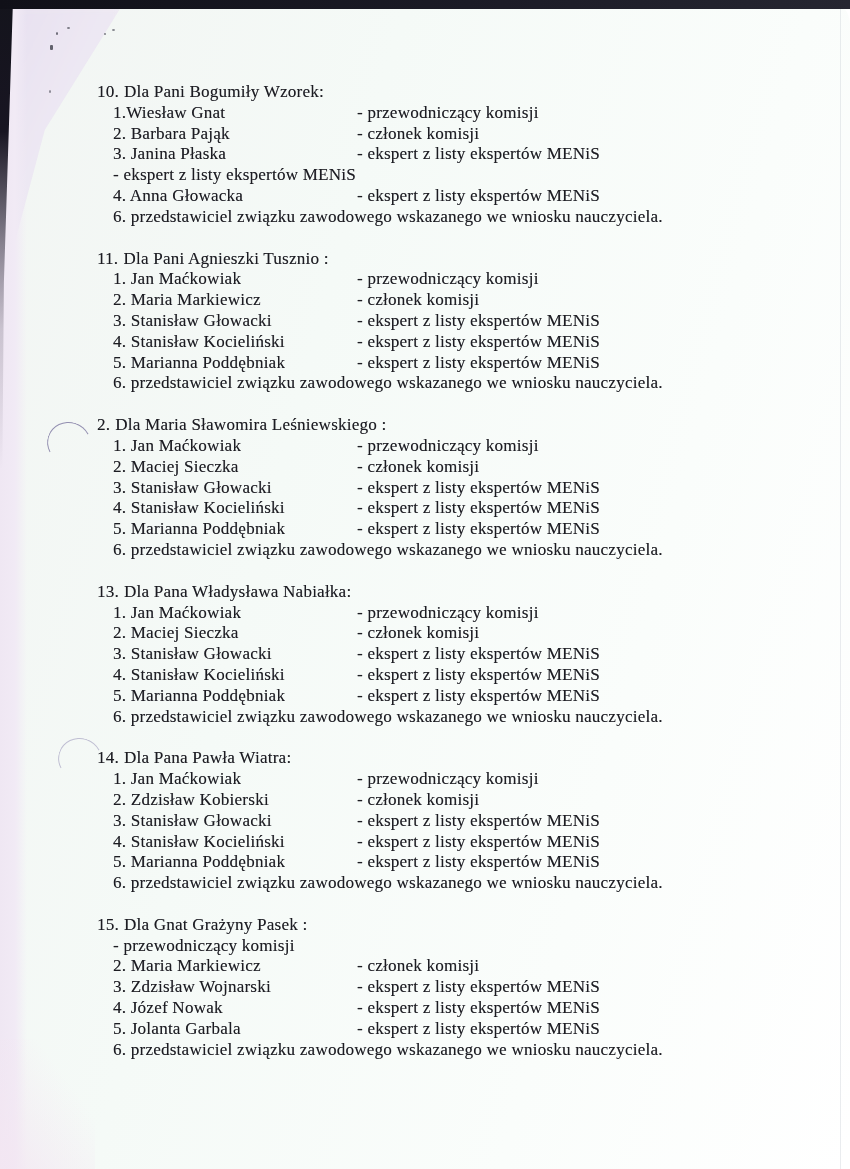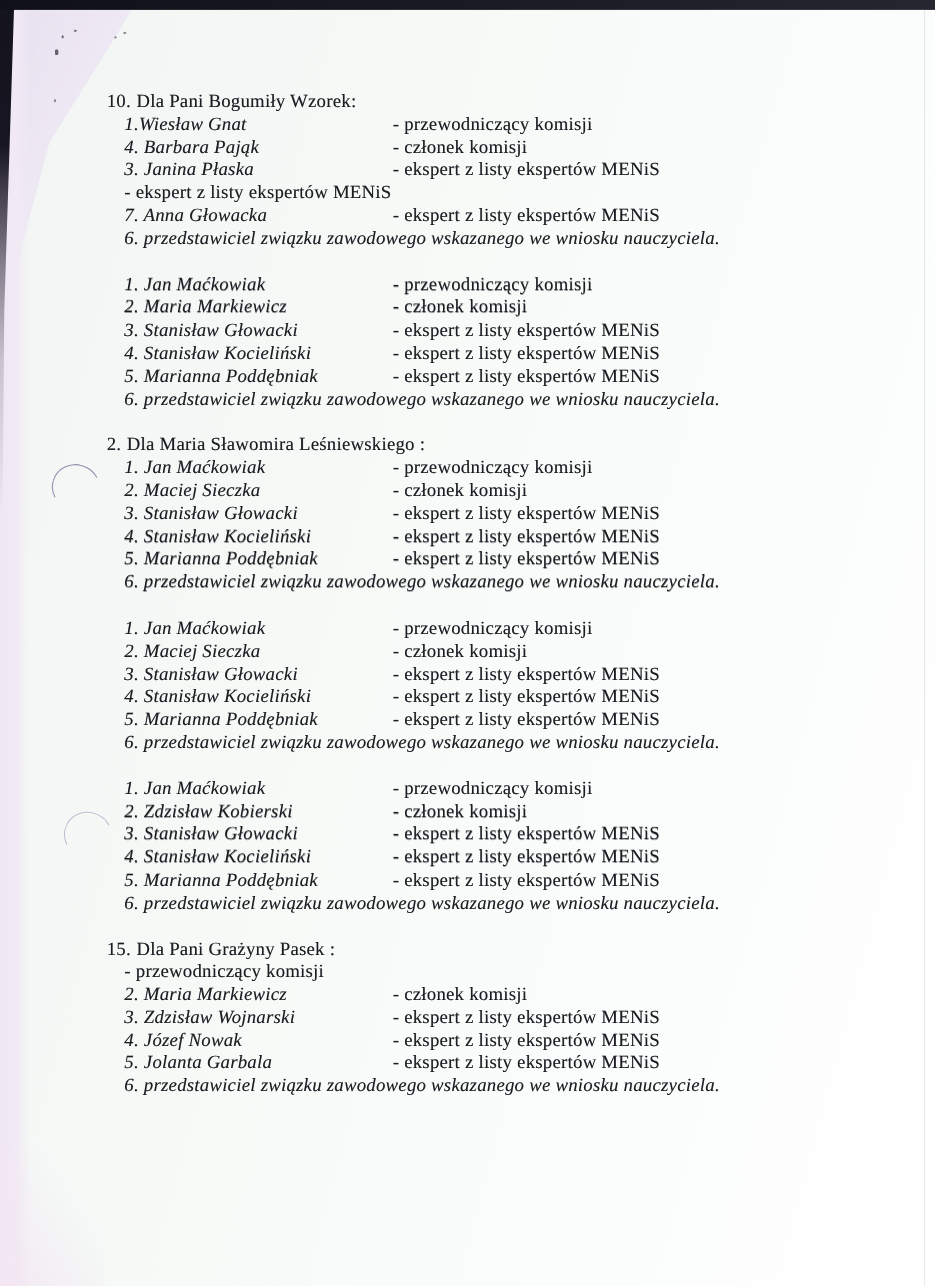--- a/index.html
+++ b/index.html
@@ -61,21 +61,21 @@
   
   .content {
     position: absolute; left: 97px; top: 82px; width: 706px;
     color: #1c1c22; font-size: 17px; line-height: 20.8px; letter-spacing: .25px;
     text-shadow: .2px .2px .35px rgba(28,28,40,.45);
   }
   section.commission { margin: 0 0 21px 0; }
   .sec-header { white-space: nowrap; }
   .sec-num { margin-right: 5px; }
   .member-row { display: flex; padding-left: 16px; white-space: nowrap; }
-  .member-label { flex: 0 0 244px; width: 244px; font-style: italic; }
+  .member-label { flex: 0 0 244px; width: 244px; }
   .member-row.full .member-label { flex: 0 0 auto; width: auto; }
 </style>
 </head>
 <body>
 
 <div class="page">
   <div class="corner-shade"></div>
   <div class="scan-left-band"></div>
   <div class="scan-left-dark"></div>
   <div class="scan-top-bar"></div>
@@ -93,39 +93,40 @@
   <div class="speck sp6"></div>
 
   <main class="content" id="sections-root">
       <section class="commission">
         <div class="sec-header"><span class="sec-num">10.</span><span class="sec-title">Dla Pani Bogumiły Wzorek:</span></div>
         <div class="member-row">
           <span class="member-label">1.Wiesław Gnat</span>
           <span class="member-role">- przewodniczący komisji</span>
         </div>
         <div class="member-row">
-          <span class="member-label">4. Barbara Pająk</span>
+          <span class="member-label">2. Barbara Pająk</span>
           <span class="member-role">- członek komisji</span>
         </div>
         <div class="member-row">
           <span class="member-label">3. Janina Płaska</span>
           <span class="member-role">- ekspert z listy ekspertów MENiS</span>
         </div>
         <div class="member-row">
           <span class="member-role">- ekspert z listy ekspertów MENiS</span>
         </div>
         <div class="member-row">
-          <span class="member-label">7. Anna Głowacka</span>
-          <span class="member-role">- ekspert z listy ekspertów MENiS</span>
-        </div>
-        <div class="member-row full">
-          <span class="member-label">6. przedstawiciel związku zawodowego wskazanego we wniosku nauczyciela.</span>
-        </div>
-      </section>
-      <section class="commission">
+          <span class="member-label">4. Anna Głowacka</span>
+          <span class="member-role">- ekspert z listy ekspertów MENiS</span>
+        </div>
+        <div class="member-row full">
+          <span class="member-label">6. przedstawiciel związku zawodowego wskazanego we wniosku nauczyciela.</span>
+        </div>
+      </section>
+      <section class="commission">
+        <div class="sec-header"><span class="sec-num">11.</span><span class="sec-title">Dla Pani Agnieszki Tusznio :</span></div>
         <div class="member-row">
           <span class="member-label">1. Jan Maćkowiak</span>
           <span class="member-role">- przewodniczący komisji</span>
         </div>
         <div class="member-row">
           <span class="member-label">2. Maria Markiewicz</span>
           <span class="member-role">- członek komisji</span>
         </div>
         <div class="member-row">
           <span class="member-label">3. Stanisław Głowacki</span>
@@ -163,20 +164,21 @@
         </div>
         <div class="member-row">
           <span class="member-label">5. Marianna Poddębniak</span>
           <span class="member-role">- ekspert z listy ekspertów MENiS</span>
         </div>
         <div class="member-row full">
           <span class="member-label">6. przedstawiciel związku zawodowego wskazanego we wniosku nauczyciela.</span>
         </div>
       </section>
       <section class="commission">
+        <div class="sec-header"><span class="sec-num">13.</span><span class="sec-title">Dla Pana Władysława Nabiałka:</span></div>
         <div class="member-row">
           <span class="member-label">1. Jan Maćkowiak</span>
           <span class="member-role">- przewodniczący komisji</span>
         </div>
         <div class="member-row">
           <span class="member-label">2. Maciej Sieczka</span>
           <span class="member-role">- członek komisji</span>
         </div>
         <div class="member-row">
           <span class="member-label">3. Stanisław Głowacki</span>
@@ -188,20 +190,21 @@
         </div>
         <div class="member-row">
           <span class="member-label">5. Marianna Poddębniak</span>
           <span class="member-role">- ekspert z listy ekspertów MENiS</span>
         </div>
         <div class="member-row full">
           <span class="member-label">6. przedstawiciel związku zawodowego wskazanego we wniosku nauczyciela.</span>
         </div>
       </section>
       <section class="commission">
+        <div class="sec-header"><span class="sec-num">14.</span><span class="sec-title">Dla Pana Pawła Wiatra:</span></div>
         <div class="member-row">
           <span class="member-label">1. Jan Maćkowiak</span>
           <span class="member-role">- przewodniczący komisji</span>
         </div>
         <div class="member-row">
           <span class="member-label">2. Zdzisław Kobierski</span>
           <span class="member-role">- członek komisji</span>
         </div>
         <div class="member-row">
           <span class="member-label">3. Stanisław Głowacki</span>
@@ -213,21 +216,21 @@
         </div>
         <div class="member-row">
           <span class="member-label">5. Marianna Poddębniak</span>
           <span class="member-role">- ekspert z listy ekspertów MENiS</span>
         </div>
         <div class="member-row full">
           <span class="member-label">6. przedstawiciel związku zawodowego wskazanego we wniosku nauczyciela.</span>
         </div>
       </section>
       <section class="commission">
-        <div class="sec-header"><span class="sec-num">15.</span><span class="sec-title">Dla Pani Grażyny Pasek :</span></div>
+        <div class="sec-header"><span class="sec-num">15.</span><span class="sec-title">Dla Gnat Grażyny Pasek :</span></div>
         <div class="member-row">
           <span class="member-role">- przewodniczący komisji</span>
         </div>
         <div class="member-row">
           <span class="member-label">2. Maria Markiewicz</span>
           <span class="member-role">- członek komisji</span>
         </div>
         <div class="member-row">
           <span class="member-label">3. Zdzisław Wojnarski</span>
           <span class="member-role">- ekspert z listy ekspertów MENiS</span>

